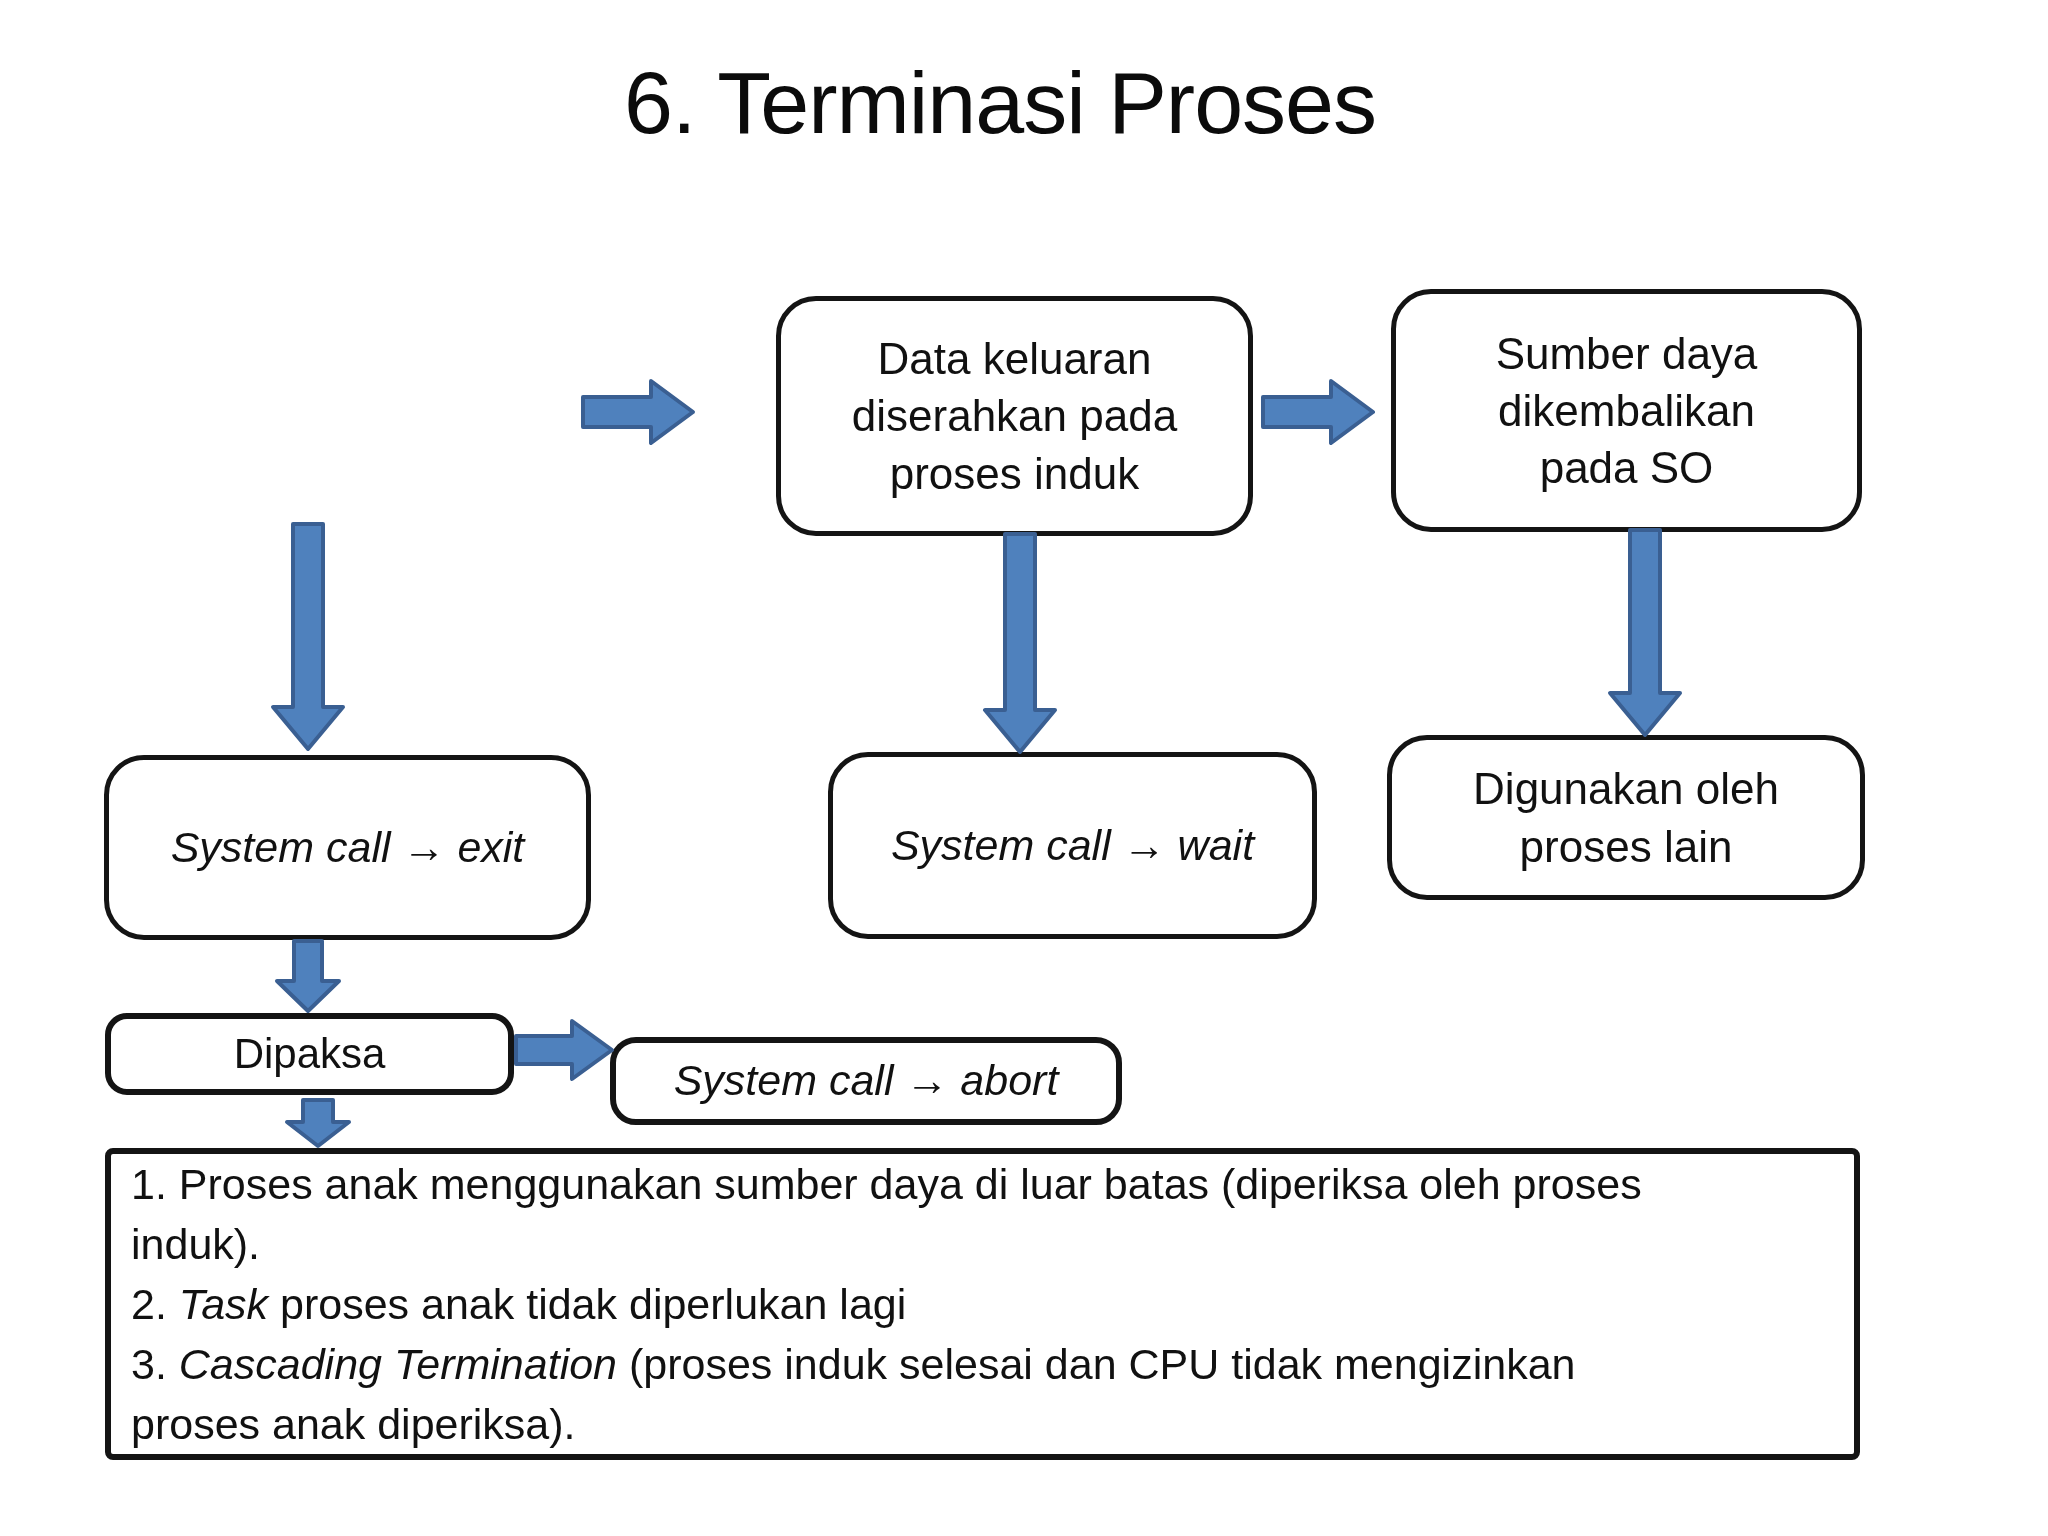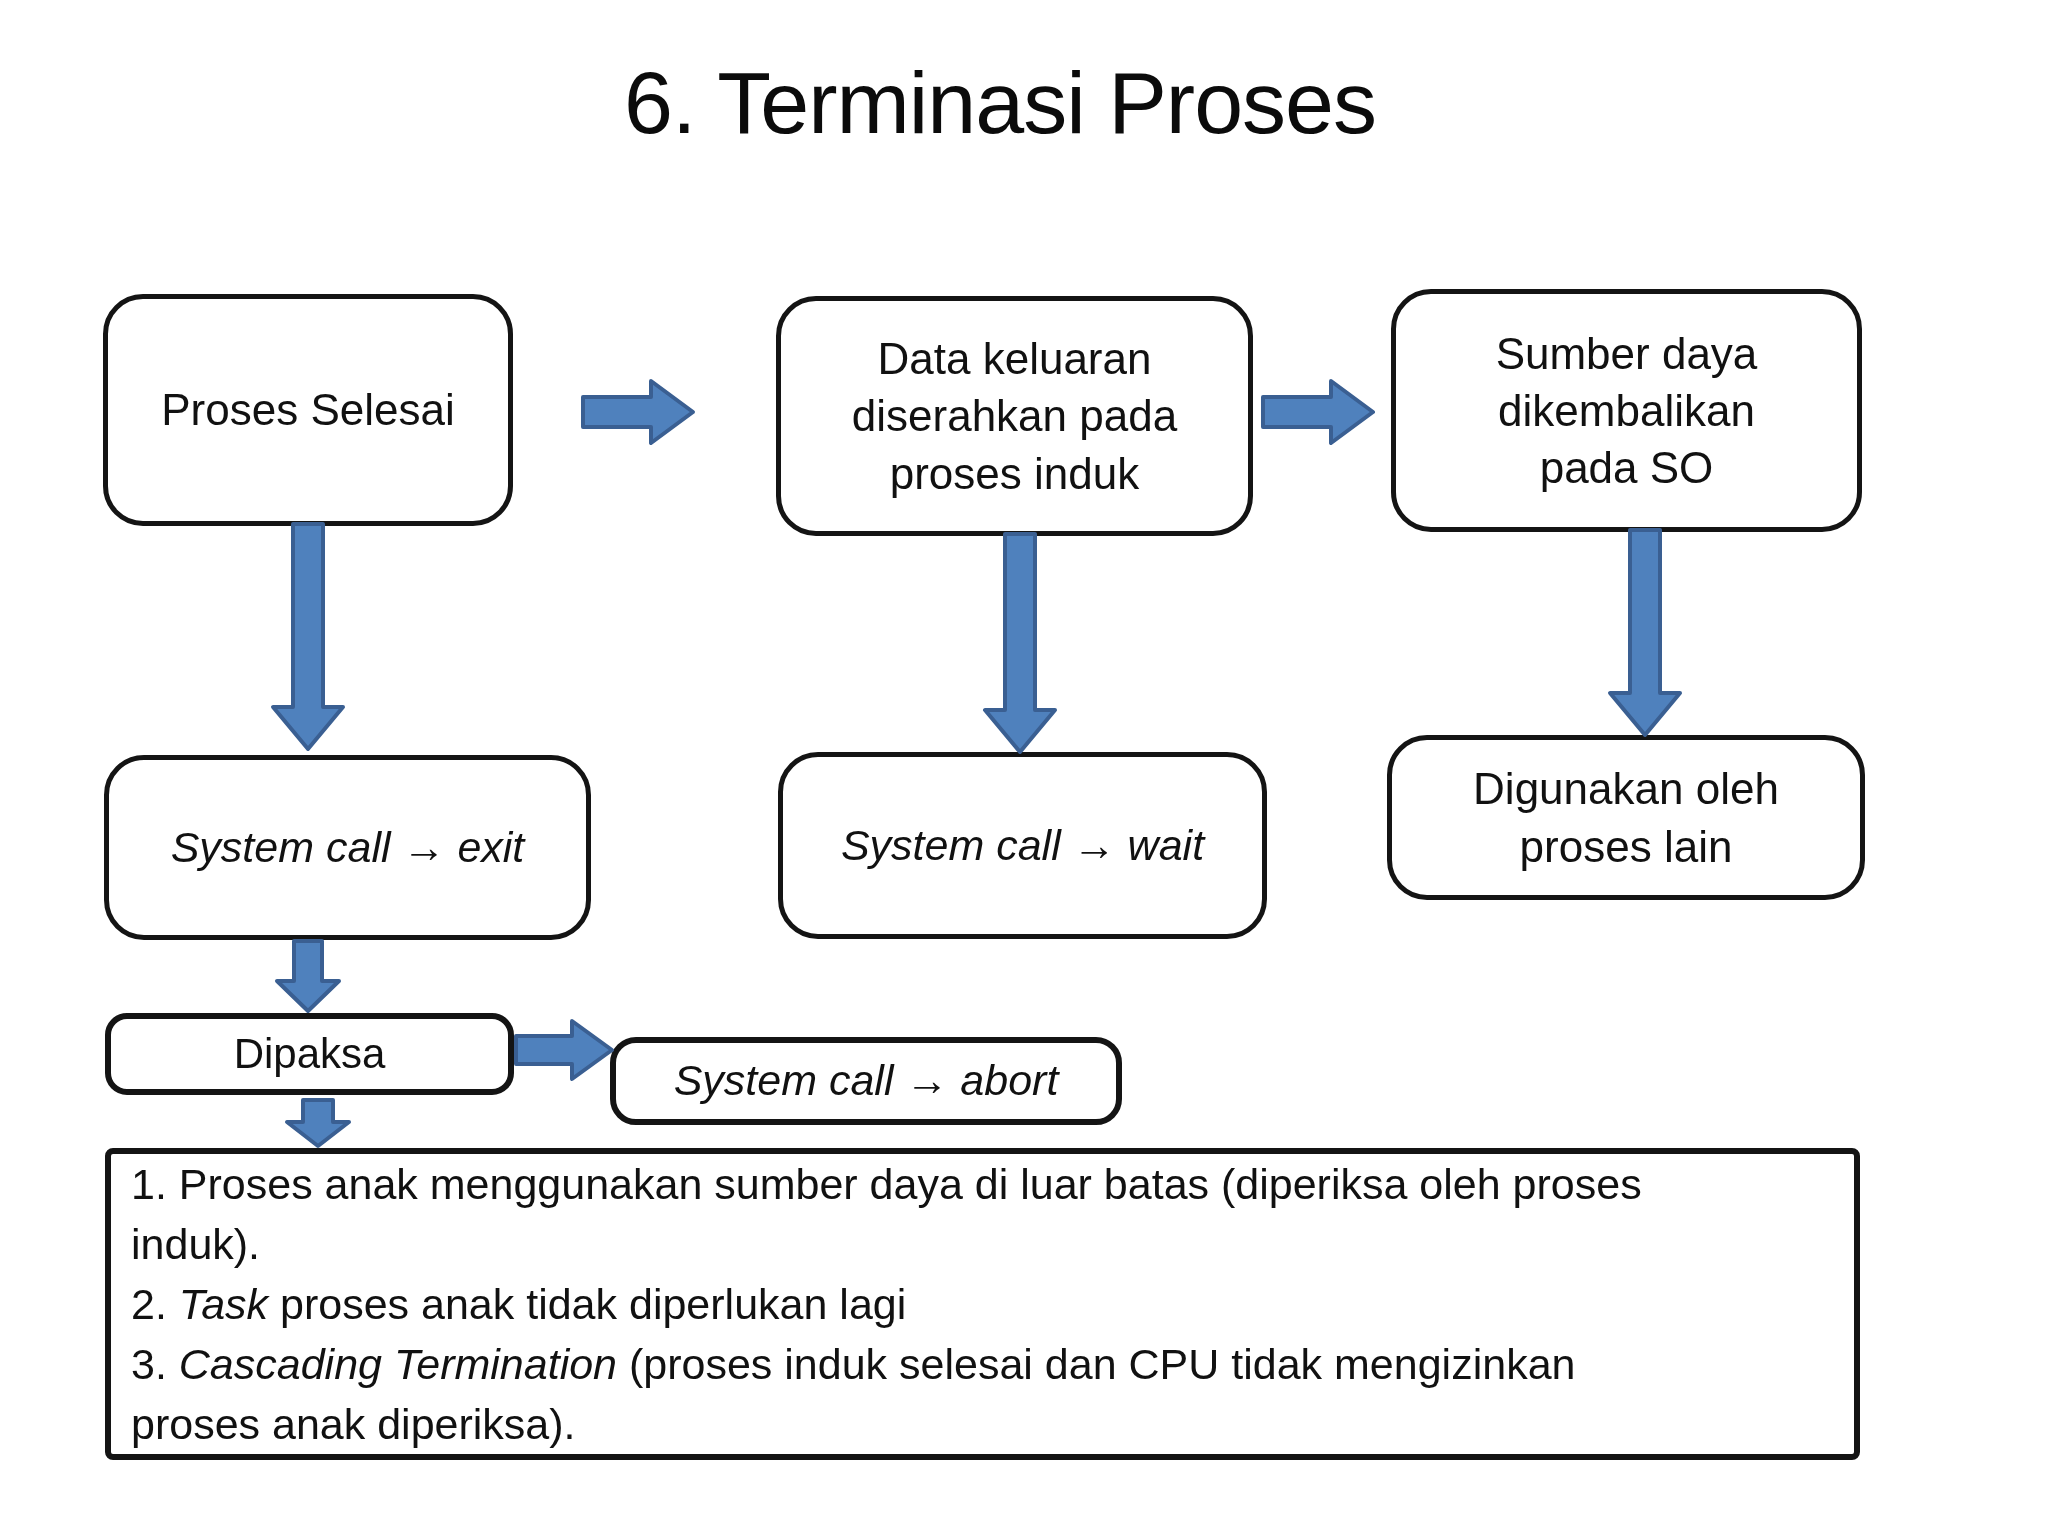--- a/index.html
+++ b/index.html
@@ -15,21 +15,21 @@
   .fbox{
     position:absolute;display:flex;align-items:center;justify-content:center;
     background:#fff;border:5px solid var(--box-border,#111);border-radius:40px;
     text-align:center;font-size:44px;line-height:1.3;box-sizing:border-box;
   }
   .fbox.italic{font-style:italic;font-size:43px;}
   .b1{left:103px;top:294px;width:410px;height:232px;}
   .b2{left:776px;top:296px;width:477px;height:240px;padding:0 55px;}
   .b3{left:1391px;top:289px;width:471px;height:243px;padding:0 50px;}
   .b4{left:104px;top:755px;width:487px;height:185px;}
-  .b5{left:778px;top:752px;width:489px;height:187px;}
+  .b5{left:828px;top:752px;width:489px;height:187px;}
   .b6{left:1387px;top:735px;width:478px;height:165px;padding:0 45px;}
   .b7{left:105px;top:1013px;width:409px;height:82px;border-width:6px;border-radius:22px;font-size:42px;}
   .b8{left:610px;top:1012px;width:512px;height:88px;border-width:6px;border-radius:26px;margin-top:25px;}
   .notes{
     position:absolute;left:105px;top:1148px;width:1755px;height:312px;
     background:#fff;border:6px solid var(--box-border,#111);border-radius:8px;
     box-sizing:border-box;padding:5px 20px;display:flex;flex-direction:column;justify-content:center;
   }
   .note-line{font-size:43px;line-height:60px;white-space:nowrap;}
   .block-arrow{position:absolute;overflow:visible;}
@@ -39,23 +39,20 @@
     stroke-width:4;stroke-linejoin:round;
   }
 </style>
 </head>
 <body>
 
 <div id="canvas" style="--background: #ffffff; --text: #111111; --box-border: #141414; --arrow-fill: #4f81bd; --arrow-stroke: #3a5f92;">
 
   <div class="title">6. Terminasi Proses</div>
 
-  <div class="fbox b1">
-    <span>Proses Selesai</span>
-  </div>
   <div class="fbox b2">
     <span>Data keluaran diserahkan pada proses induk</span>
   </div>
   <div class="fbox b3">
     <span>Sumber daya dikembalikan pada SO</span>
   </div>
 
   <div class="fbox b4 italic">
     <span>System call → exit</span>
   </div>

